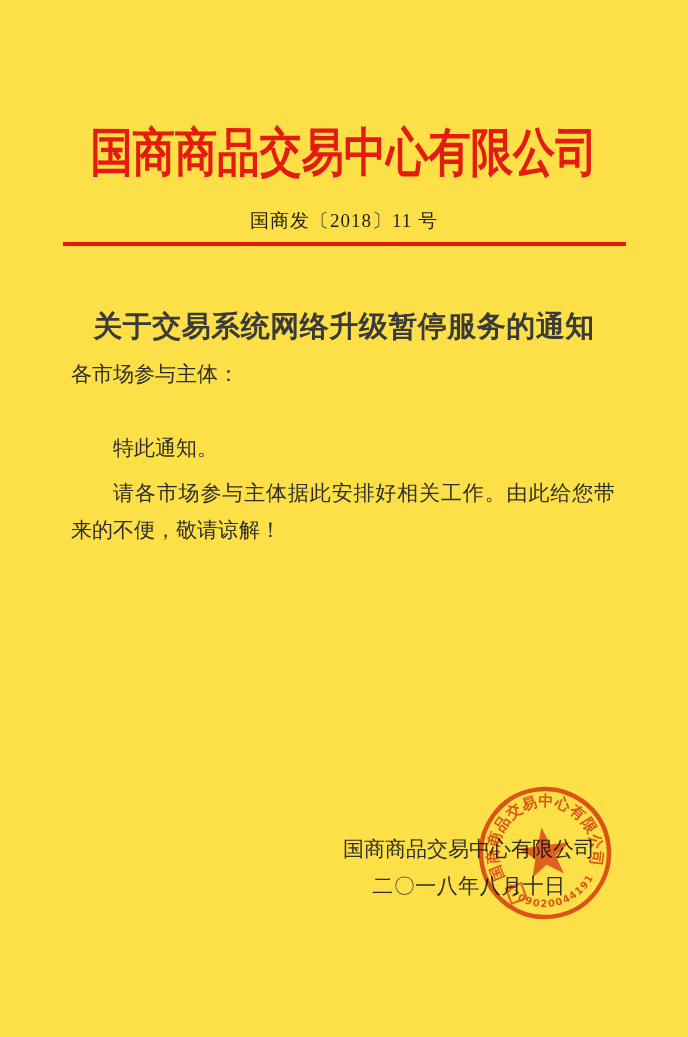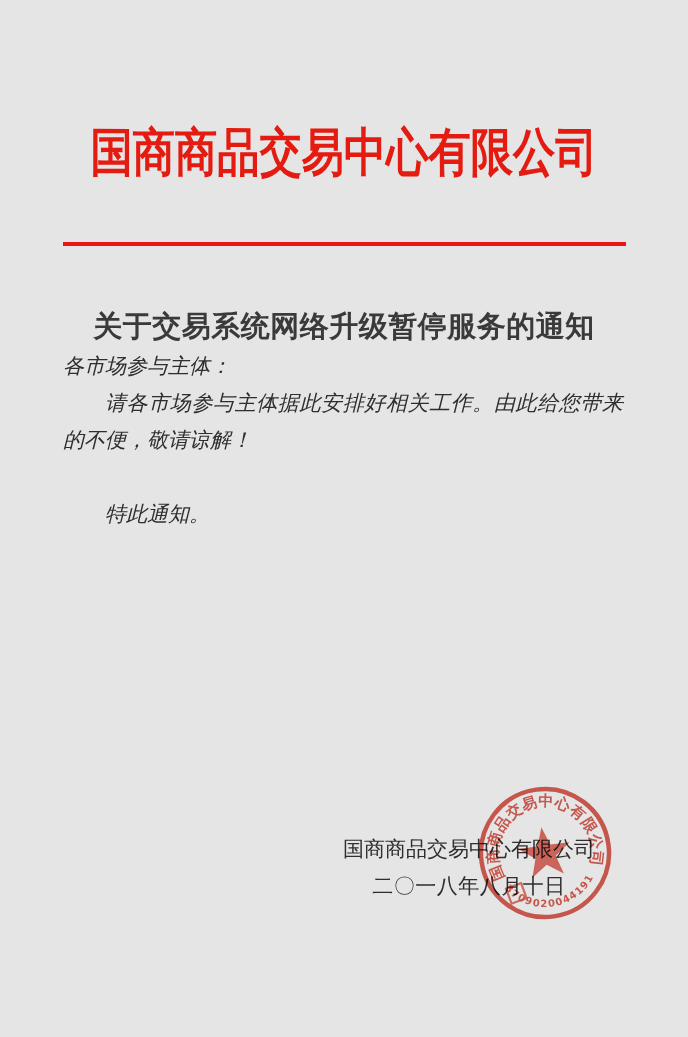--- a/index.html
+++ b/index.html
@@ -1,18 +1,18 @@
 <!DOCTYPE html>
 <html style="--header_red: #e41b10; --rule_red: #ed1512; --seal_red: #d84a3c; --body_text: #2e2e2e; --title_text: #3a3a3a;"><head>
 <meta charset="utf-8">
 <style>
   html,body{margin:0;padding:0;background:#ffffff;}
   body{width:688px;height:1037px;position:relative;overflow:hidden;
        font-family:"Liberation Serif","DejaVu Serif",serif;}
-  .page{position:absolute;inset:0;background:#e5e5e5;}
+  .page{position:absolute;inset:0;background:#fde047;}
 
   .letterhead-company{
     position:absolute;top:122px;left:0;width:100%;
     text-align:center;color:var(--header_red,#e41b10);
     font-size:48px;font-weight:700;line-height:62px;white-space:nowrap;
     transform:scale(0.88,1.08);transform-origin:50% 50%;
     letter-spacing:0px;
   }
   .doc-number{
     position:absolute;top:209px;left:0;width:100%;
@@ -25,21 +25,21 @@
   }
   .notice-title{
     position:absolute;top:308px;left:0;width:100%;margin:0;
     text-align:center;color:var(--title_text,#3a3a3a);
     font-size:29px;font-weight:700;line-height:36px;letter-spacing:0.5px;
   }
   .body-block{
     position:absolute;top:348px;left:63px;width:560px;
     color:var(--body_text,#2e2e2e);font-size:21px;line-height:37px;
   }
-  .body-block p{margin:0;text-align:justify;text-justify:inter-character;font-style:italic;}
+  .body-block p{margin:8px;text-align:justify;text-justify:inter-character;}
   .salutation{text-indent:0;}
   .para{text-indent:2em;}
   .closing{text-indent:2em;margin-top:37px !important;}
 
   .signature-block{
     position:absolute;top:831px;left:340px;width:258px;
     color:var(--body_text,#2e2e2e);font-size:21px;line-height:37px;
     text-align:center;
   }
   .signature-block div{white-space:nowrap;}
@@ -61,29 +61,30 @@
   .seal-square{fill:none;stroke:var(--seal_red,#d84a3c);stroke-width:2.2px;opacity:0.85;}
   .seal-arc{fill:none;stroke:none;}
 </style>
 </head>
 <body>
 
 <div class="page">
 
   <div class="letterhead-company">国商商品交易中心有限公司</div>
 
+  <div class="doc-number">国商发〔2018〕11 号</div>
 
   <div class="red-rule"></div>
 
   <h1 class="notice-title">关于交易系统网络升级暂停服务的通知</h1>
 
   <div class="body-block">
     <p class="salutation">各市场参与主体：</p>
+    <p class="para closing">特此通知。</p>
     <p class="para">请各市场参与主体据此安排好相关工作。由此给您带来的不便，敬请谅解！</p>
-    <p class="para closing">特此通知。</p>
   </div>
 
   <div class="signature-block">
     <div class="sig-company">国商商品交易中心有限公司</div>
     <div class="sig-date">二〇一八年八月十日</div>
   </div>
 
   <svg class="seal" viewBox="0 0 140 140">
     <circle class="seal-ring" cx="70" cy="70" r="64"></circle>
     <path id="sealTopArc" class="seal-arc" d="M 27.4 89.9 A 47 47 0 1 1 112.6 89.9"></path>

